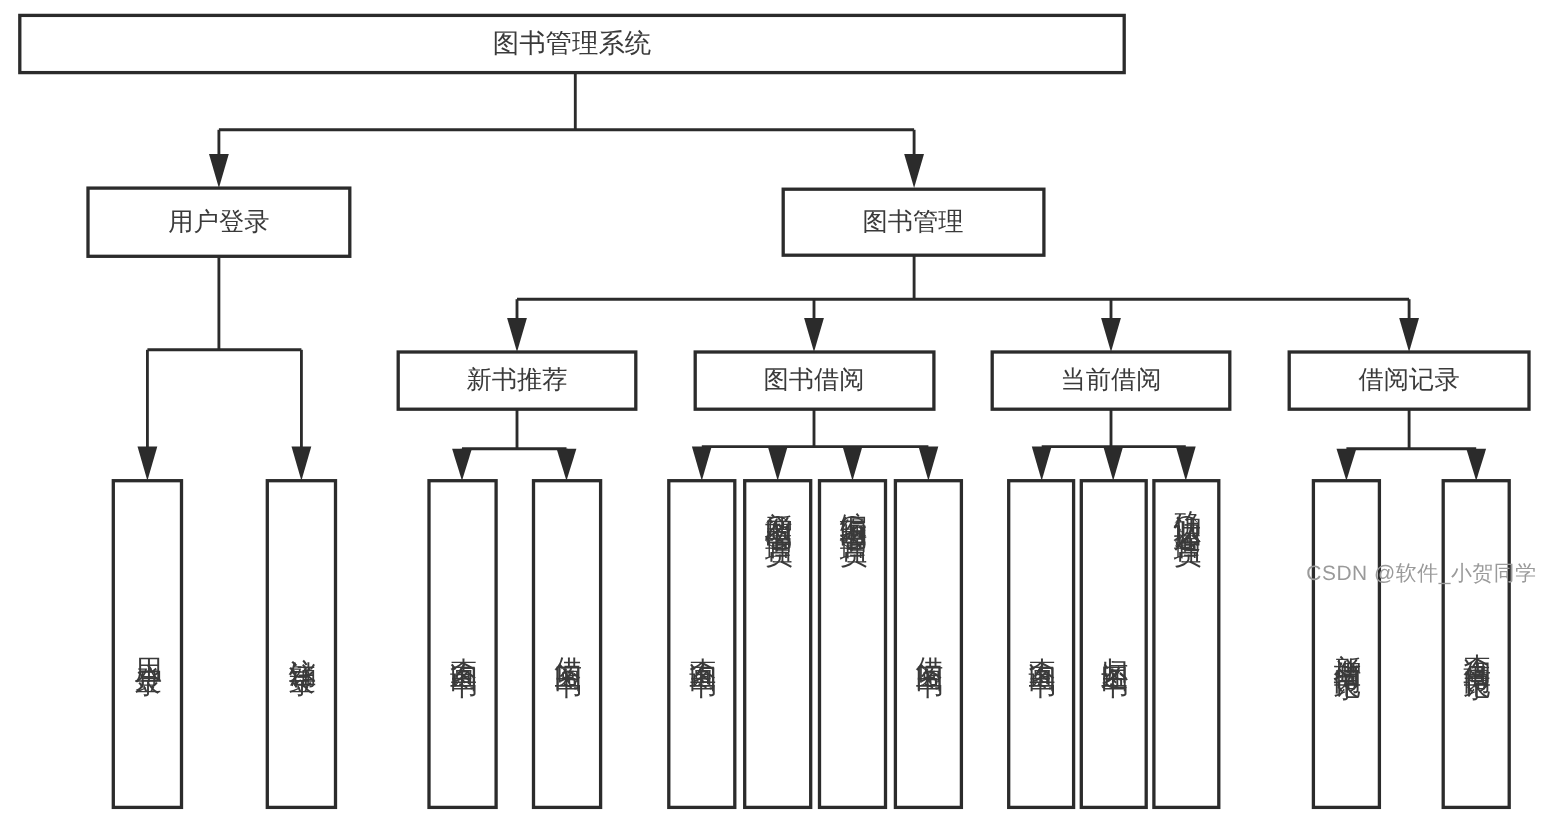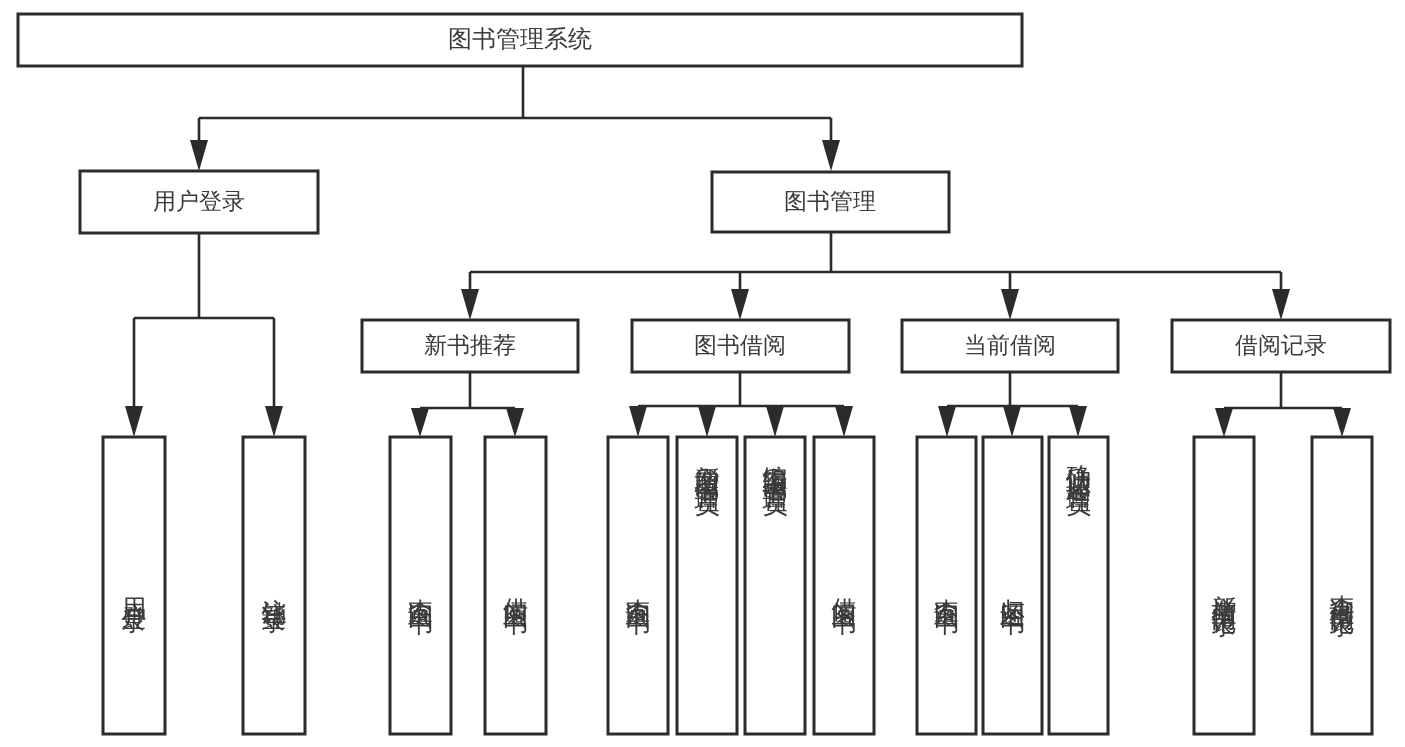--- a/index.html
+++ b/index.html
@@ -239,14 +239,15 @@
     <span class="leaf-label">确认归还（管理员）</span>
   </div>
 
   <div class="leaf-label-wrap" style="left:1194px; top:437px; width:60px; height:297px;">
     <span class="leaf-label">新增借阅记录</span>
   </div>
   <div class="leaf-label-wrap" style="left:1312px; top:437px; width:60px; height:297px;">
     <span class="leaf-label">查询借阅记录</span>
   </div>
 
+  <div class="watermark">CSDN @软件_小贺同学</div>
 
 </div>
 
 </body></html>

